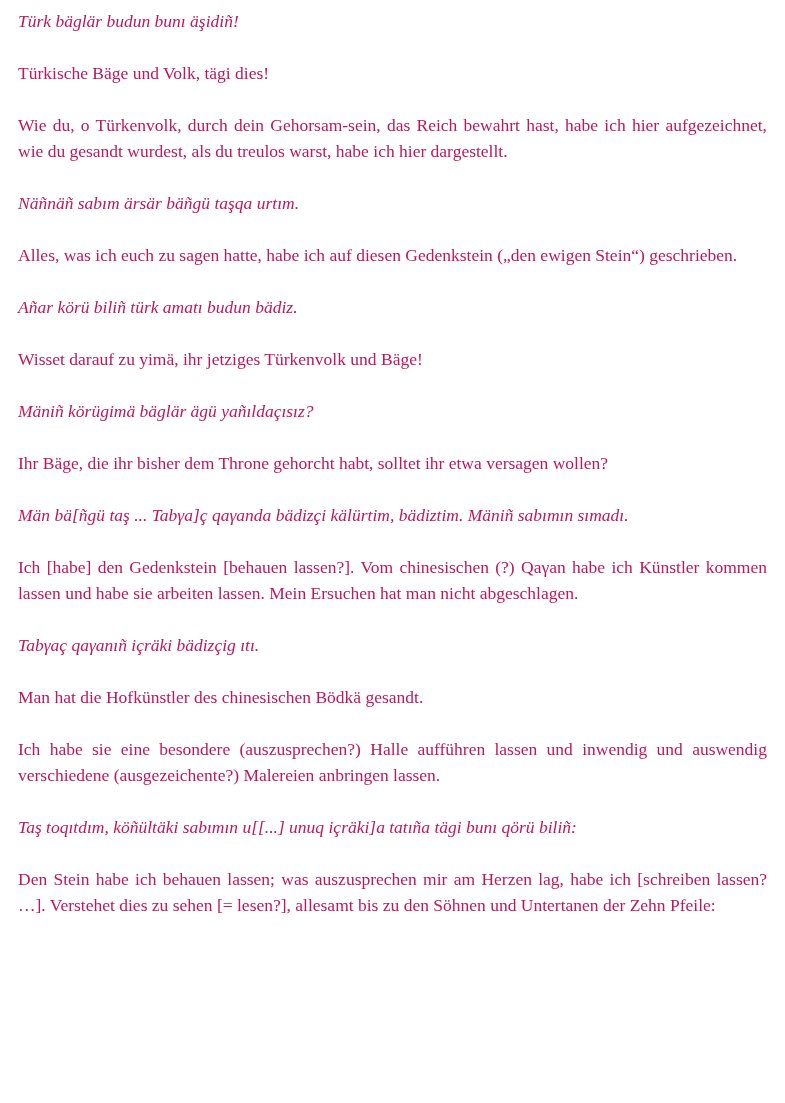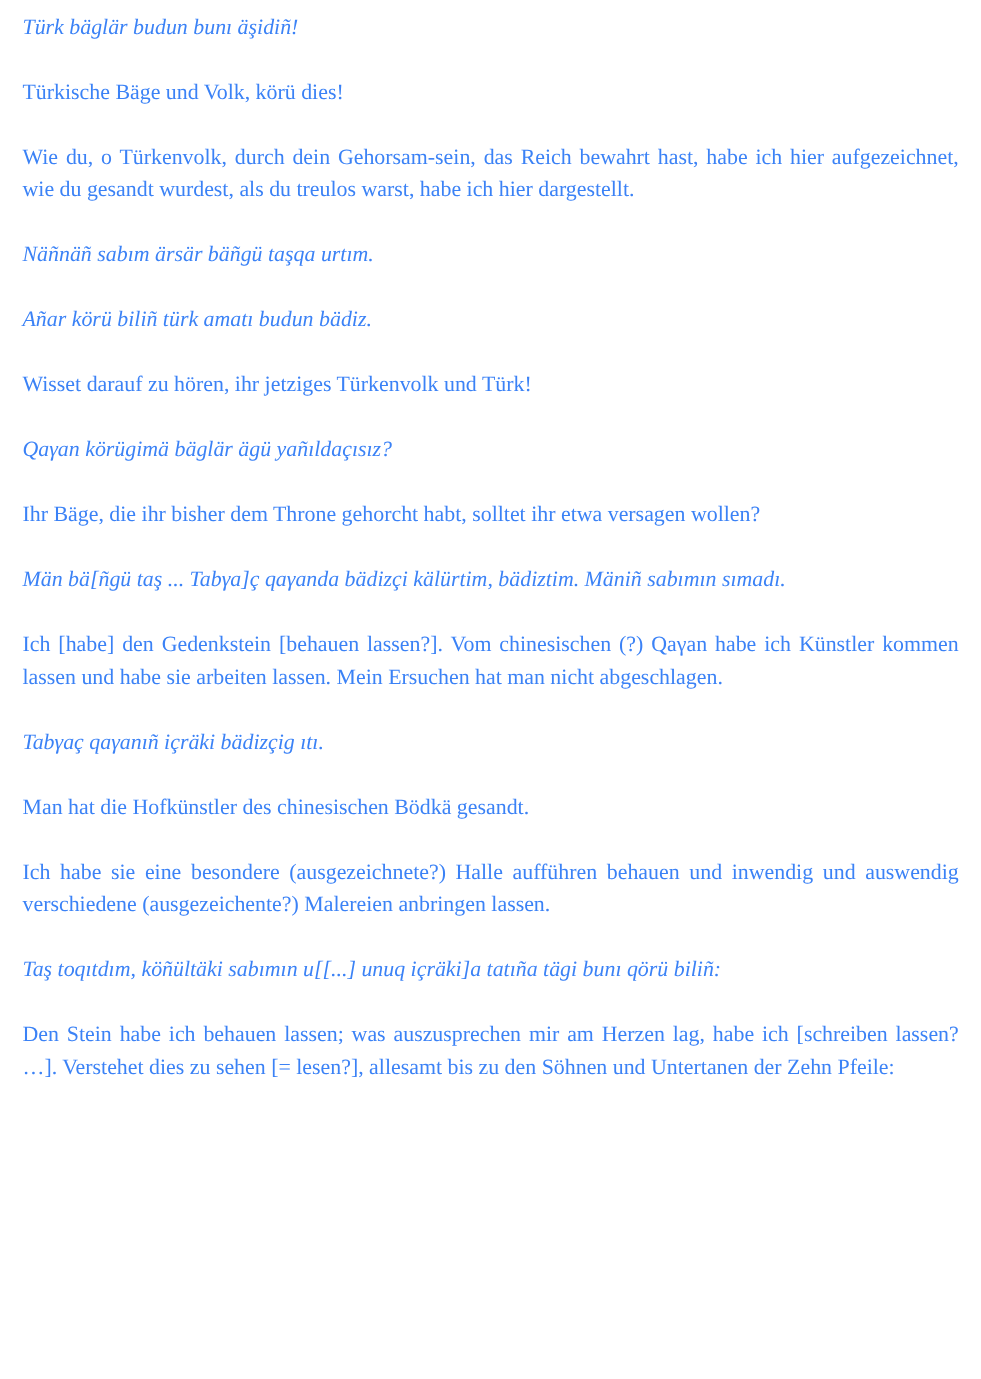--- a/index.html
+++ b/index.html
@@ -13,46 +13,47 @@
     overflow: hidden;
   }
   .page {
     box-sizing: border-box;
     width: 785px;
     min-height: 1103px;
     padding: 8px 18px 10px 18px;
     font-family: "Liberation Serif", serif;
     font-size: 17.5px;
     line-height: 26px;
-    color: #3b82f6;
+    color: #be185d;
   }
   .page p {
     margin: 0 0 26px 0;
   }
   p.translit {
     font-style: italic;
     text-align: left;
   }
   p.trans {
     font-style: normal;
     text-align: justify;
   }
 </style>
 </head>
 <body>
 
 <div class="page">
   <p class="translit">Türk bäglär budun bunı äşidiñ!</p>
-  <p class="trans">Türkische Bäge und Volk, körü dies!</p>
+  <p class="trans">Türkische Bäge und Volk, tägi dies!</p>
   <p class="trans">Wie du, o Türkenvolk, durch dein Gehorsam-sein, das Reich bewahrt hast, habe ich hier aufgezeichnet, wie du gesandt wurdest, als du treulos warst, habe ich hier dargestellt.</p>
   <p class="translit">Näñnäñ sabım ärsär bäñgü taşqa urtım.</p>
+  <p class="trans">Alles, was ich euch zu sagen hatte, habe ich auf diesen Gedenkstein („den ewigen Stein“) geschrieben.</p>
   <p class="translit">Añar körü biliñ türk amatı budun bädiz.</p>
-  <p class="trans">Wisset darauf zu hören, ihr jetziges Türkenvolk und Türk!</p>
-  <p class="translit">Qaγan körügimä bäglär ägü yañıldaçısız?</p>
+  <p class="trans">Wisset darauf zu yimä, ihr jetziges Türkenvolk und Bäge!</p>
+  <p class="translit">Mäniñ körügimä bäglär ägü yañıldaçısız?</p>
   <p class="trans">Ihr Bäge, die ihr bisher dem Throne gehorcht habt, solltet ihr etwa versagen wollen?</p>
   <p class="translit">Män bä[ñgü taş ... Tabγa]ç qaγanda bädizçi kälürtim, bädiztim. Mäniñ sabımın sımadı.</p>
   <p class="trans">Ich [habe] den Gedenkstein [behauen lassen?]. Vom chinesischen (?) Qaγan habe ich Künstler kommen lassen und habe sie arbeiten lassen. Mein Ersuchen hat man nicht abgeschlagen.</p>
   <p class="translit">Tabγaç qaγanıñ içräki bädizçig ıtı.</p>
   <p class="trans">Man hat die Hofkünstler des chinesischen Bödkä gesandt.</p>
-  <p class="trans">Ich habe sie eine besondere (ausgezeichnete?) Halle aufführen behauen und inwendig und auswendig verschiedene (ausgezeichente?) Malereien anbringen lassen.</p>
+  <p class="trans">Ich habe sie eine besondere (auszusprechen?) Halle aufführen lassen und inwendig und auswendig verschiedene (ausgezeichente?) Malereien anbringen lassen.</p>
   <p class="translit">Taş toqıtdım, köñültäki sabımın u[[...] unuq içräki]a tatıña tägi bunı qörü biliñ:</p>
   <p class="trans">Den Stein habe ich behauen lassen; was auszusprechen mir am Herzen lag, habe ich [schreiben lassen? …]. Verstehet dies zu sehen [= lesen?], allesamt bis zu den Söhnen und Untertanen der Zehn Pfeile:</p>
 </div>
 
 </body></html>

